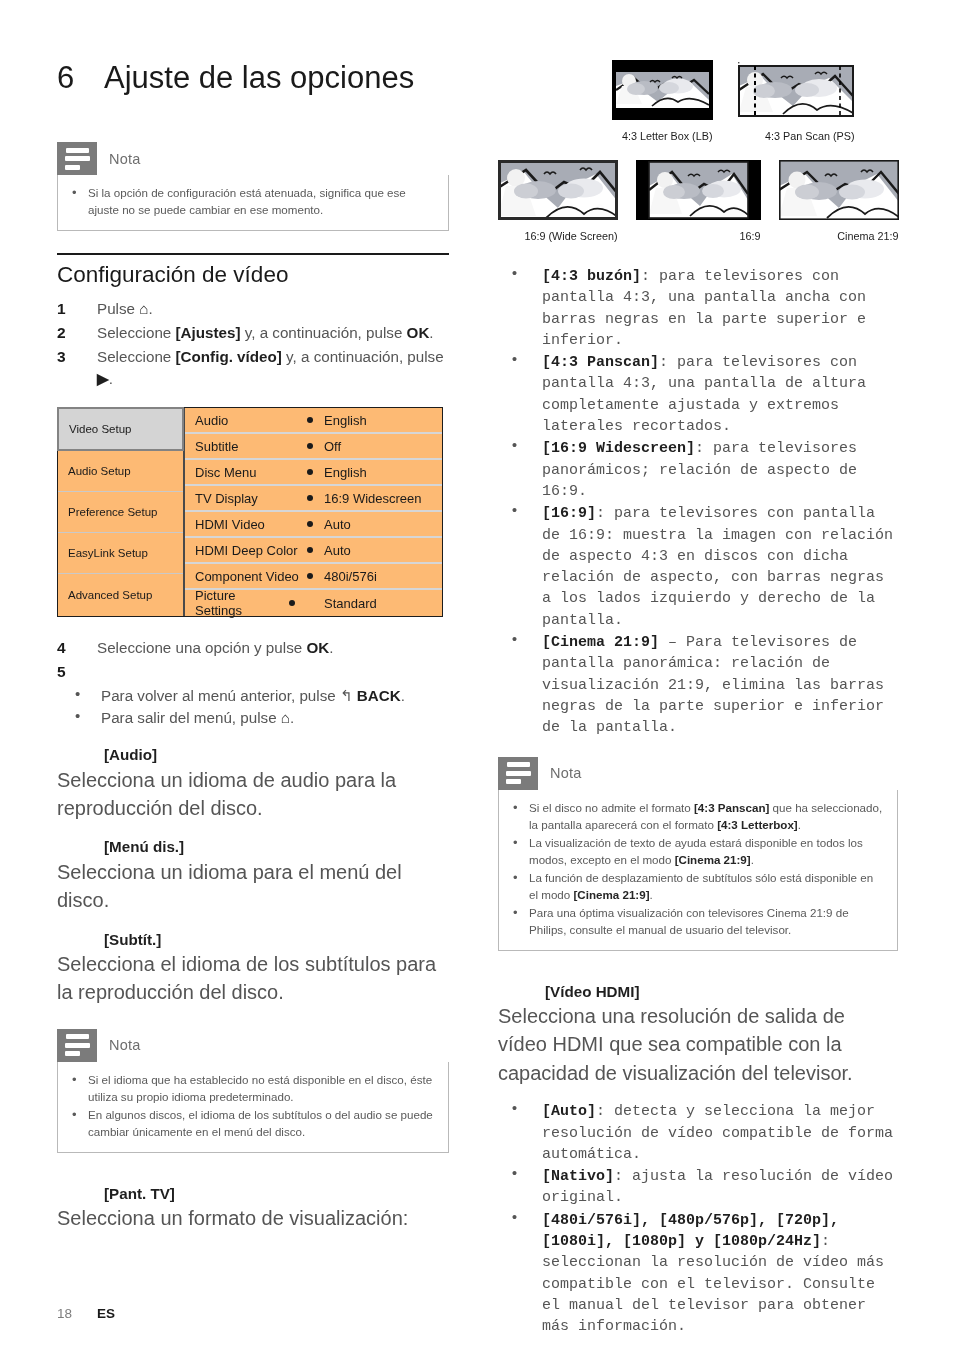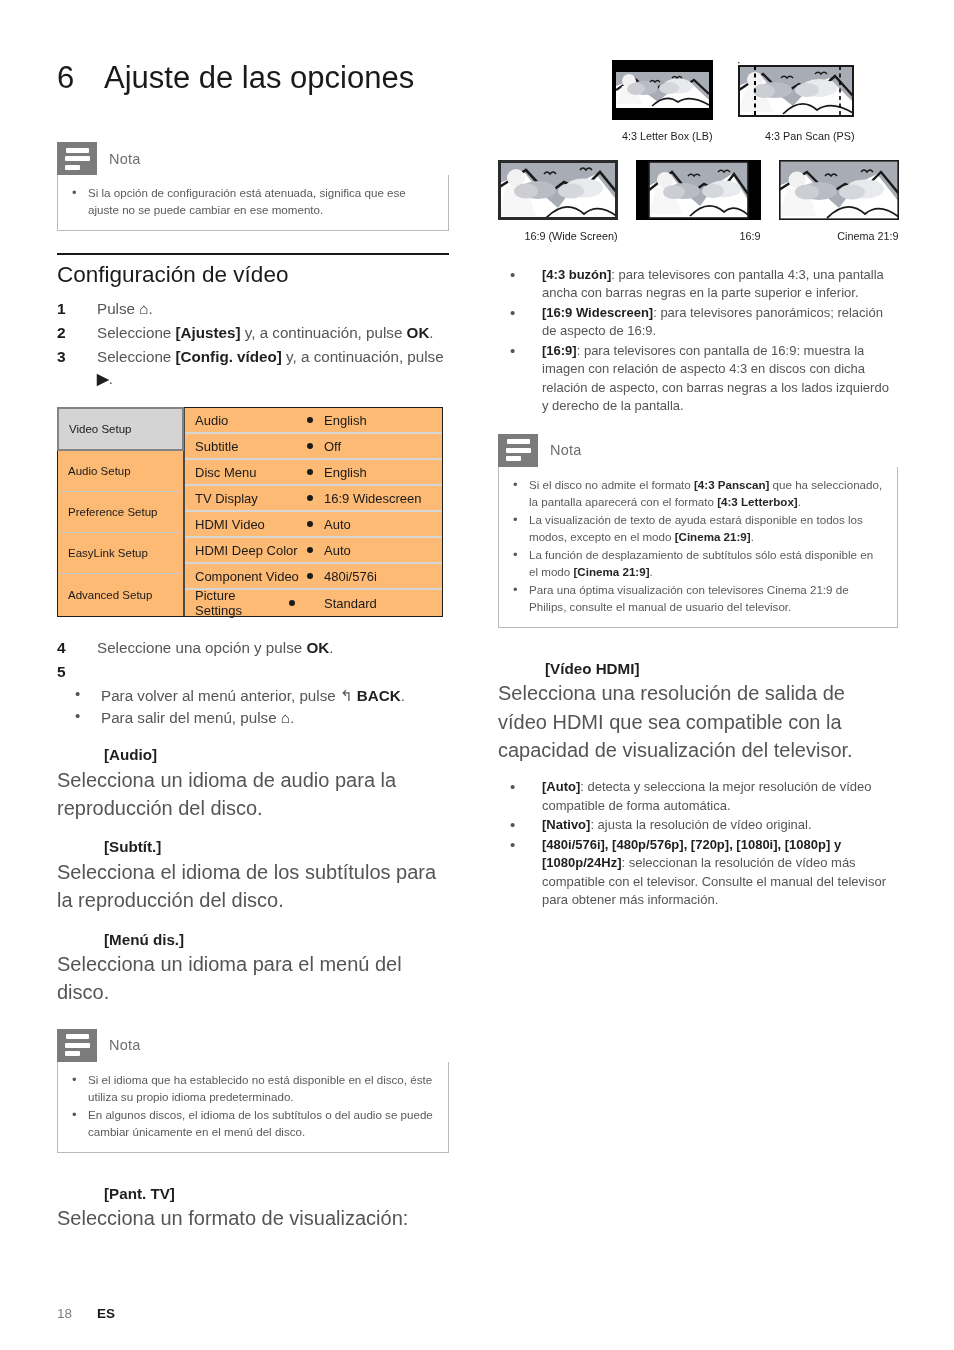--- a/index.html
+++ b/index.html
@@ -120,22 +120,23 @@
   .blk { margin-bottom: 14px; }
   .blk-title {
     font-size: 15.2px; font-weight: 700; color: #1f1f1f; line-height: 1.4; padding-left: 47px;
   }
   .blk-text { font-size: 20px; line-height: 1.42; color: #555; }
 
   
   ul.deflist { list-style: none; margin-bottom: 14px; }
   ul.deflist > li {
     position: relative; padding-left: 44px;
-    font-size: 13px; line-height: 1.42; color: #555;
+    font-size: 15px; line-height: 1.42; color: #555;
     margin-bottom: 1px;
+    font-family: Liberation Mono, monospace;
   }
   ul.deflist > li::before {
     content: "•"; position: absolute; left: 12px; top: -2px;
     font-size: 15px; color: #555;
   }
 
   
   .tvrow { display: flex; justify-content: center; }
   .tvcell { text-align: right; }
   .tvcap {
@@ -267,26 +268,26 @@
       <li>Para salir del menú, pulse <span class="b">⌂</span>.</li>
     </ul>
 
     <div class="gap-md"></div>
 
     <div class="blk">
       <div class="blk-title">[Audio]</div>
       <div class="blk-text">Selecciona un idioma de audio para la reproducción del disco.</div>
     </div>
     <div class="blk">
+      <div class="blk-title">[Menú dis.]</div>
+      <div class="blk-text">Selecciona un idioma para el menú del disco.</div>
+    </div>
+    <div class="blk">
       <div class="blk-title">[Subtít.]</div>
       <div class="blk-text">Selecciona el idioma de los subtítulos para la reproducción del disco.</div>
-    </div>
-    <div class="blk">
-      <div class="blk-title">[Menú dis.]</div>
-      <div class="blk-text">Selecciona un idioma para el menú del disco.</div>
     </div>
 
     <div class="gap-sm"></div>
 
     <div class="note">
       <div class="note-head">
         <div class="note-icon">
             <i></i>
             <i></i>
             <i></i>
@@ -455,22 +456,24 @@
           </svg>
         </div>
         <div class="tvcap">Cinema 21:9</div>
       </div>
     </div>
 
     <div style="height:24px"></div>
 
     <ul class="deflist">
       <li><span class="b">[4:3 buzón]</span>: para televisores con pantalla 4:3, una pantalla ancha con barras negras en la parte superior e inferior.</li>
+      <li><span class="b">[4:3 Panscan]</span>: para televisores con pantalla 4:3, una pantalla de altura completamente ajustada y extremos laterales recortados.</li>
       <li><span class="b">[16:9 Widescreen]</span>: para televisores panorámicos; relación de aspecto de 16:9.</li>
       <li><span class="b">[16:9]</span>: para televisores con pantalla de 16:9: muestra la imagen con relación de aspecto 4:3 en discos con dicha relación de aspecto, con barras negras a los lados izquierdo y derecho de la pantalla.</li>
+      <li><span class="b">[Cinema 21:9]</span> – Para televisores de pantalla panorámica: relación de visualización 21:9, elimina las barras negras de la parte superior e inferior de la pantalla.</li>
     </ul>
 
     <div style="height:4px"></div>
 
     <div class="note">
       <div class="note-head">
         <div class="note-icon">
             <i></i>
             <i></i>
             <i></i>

